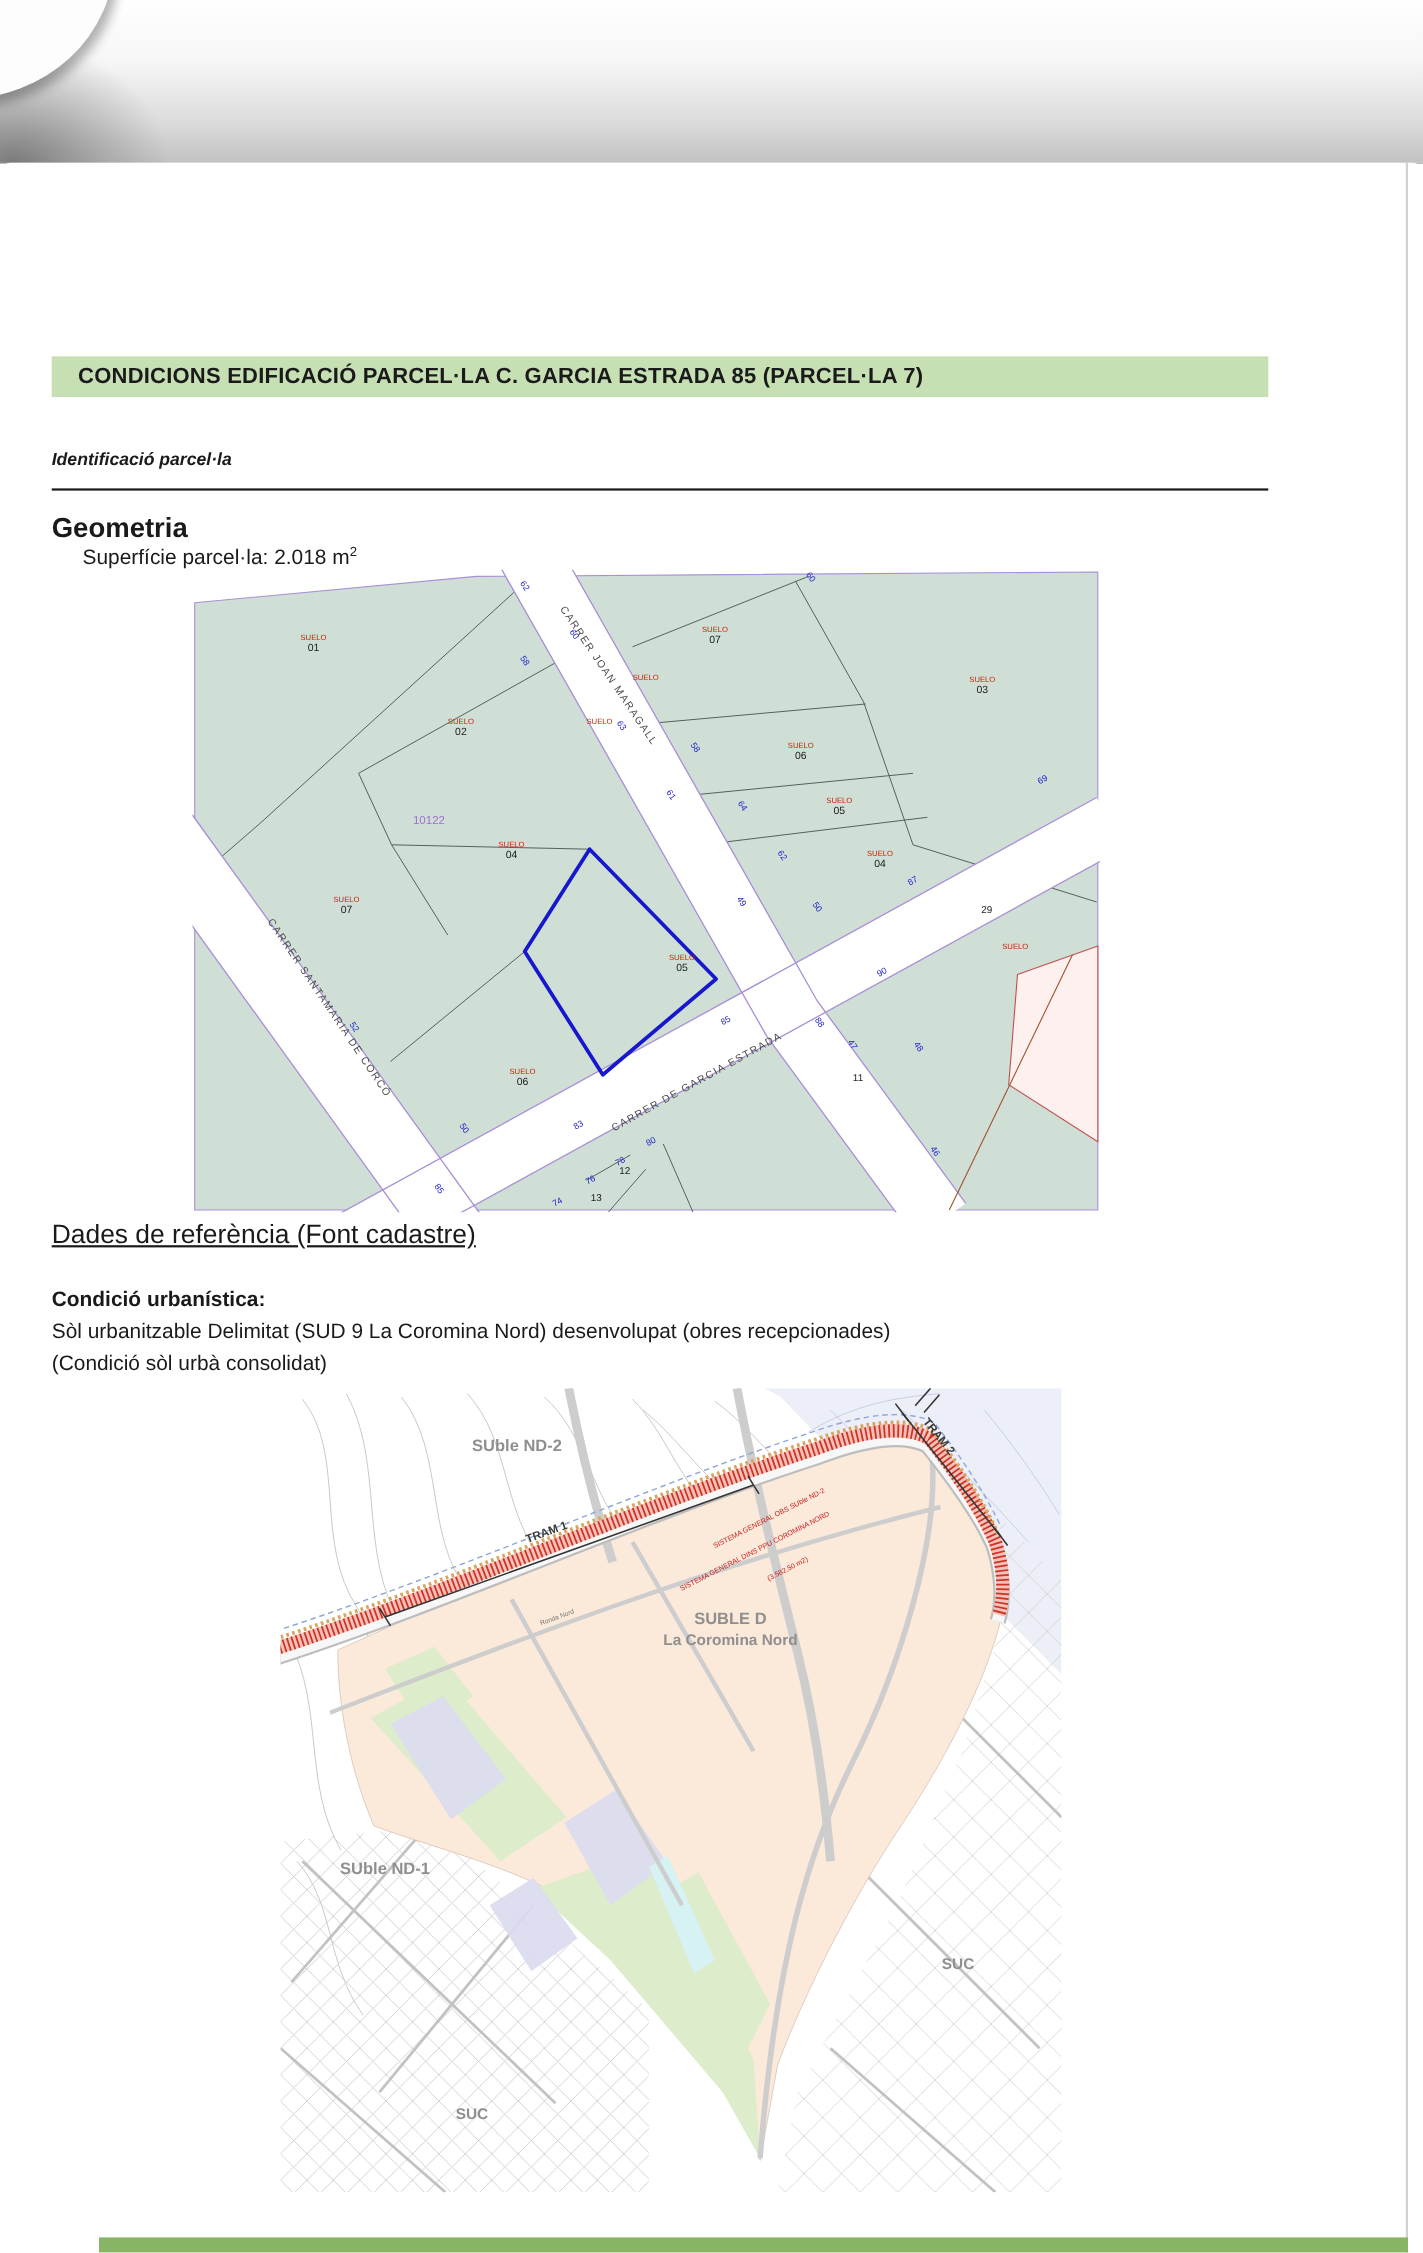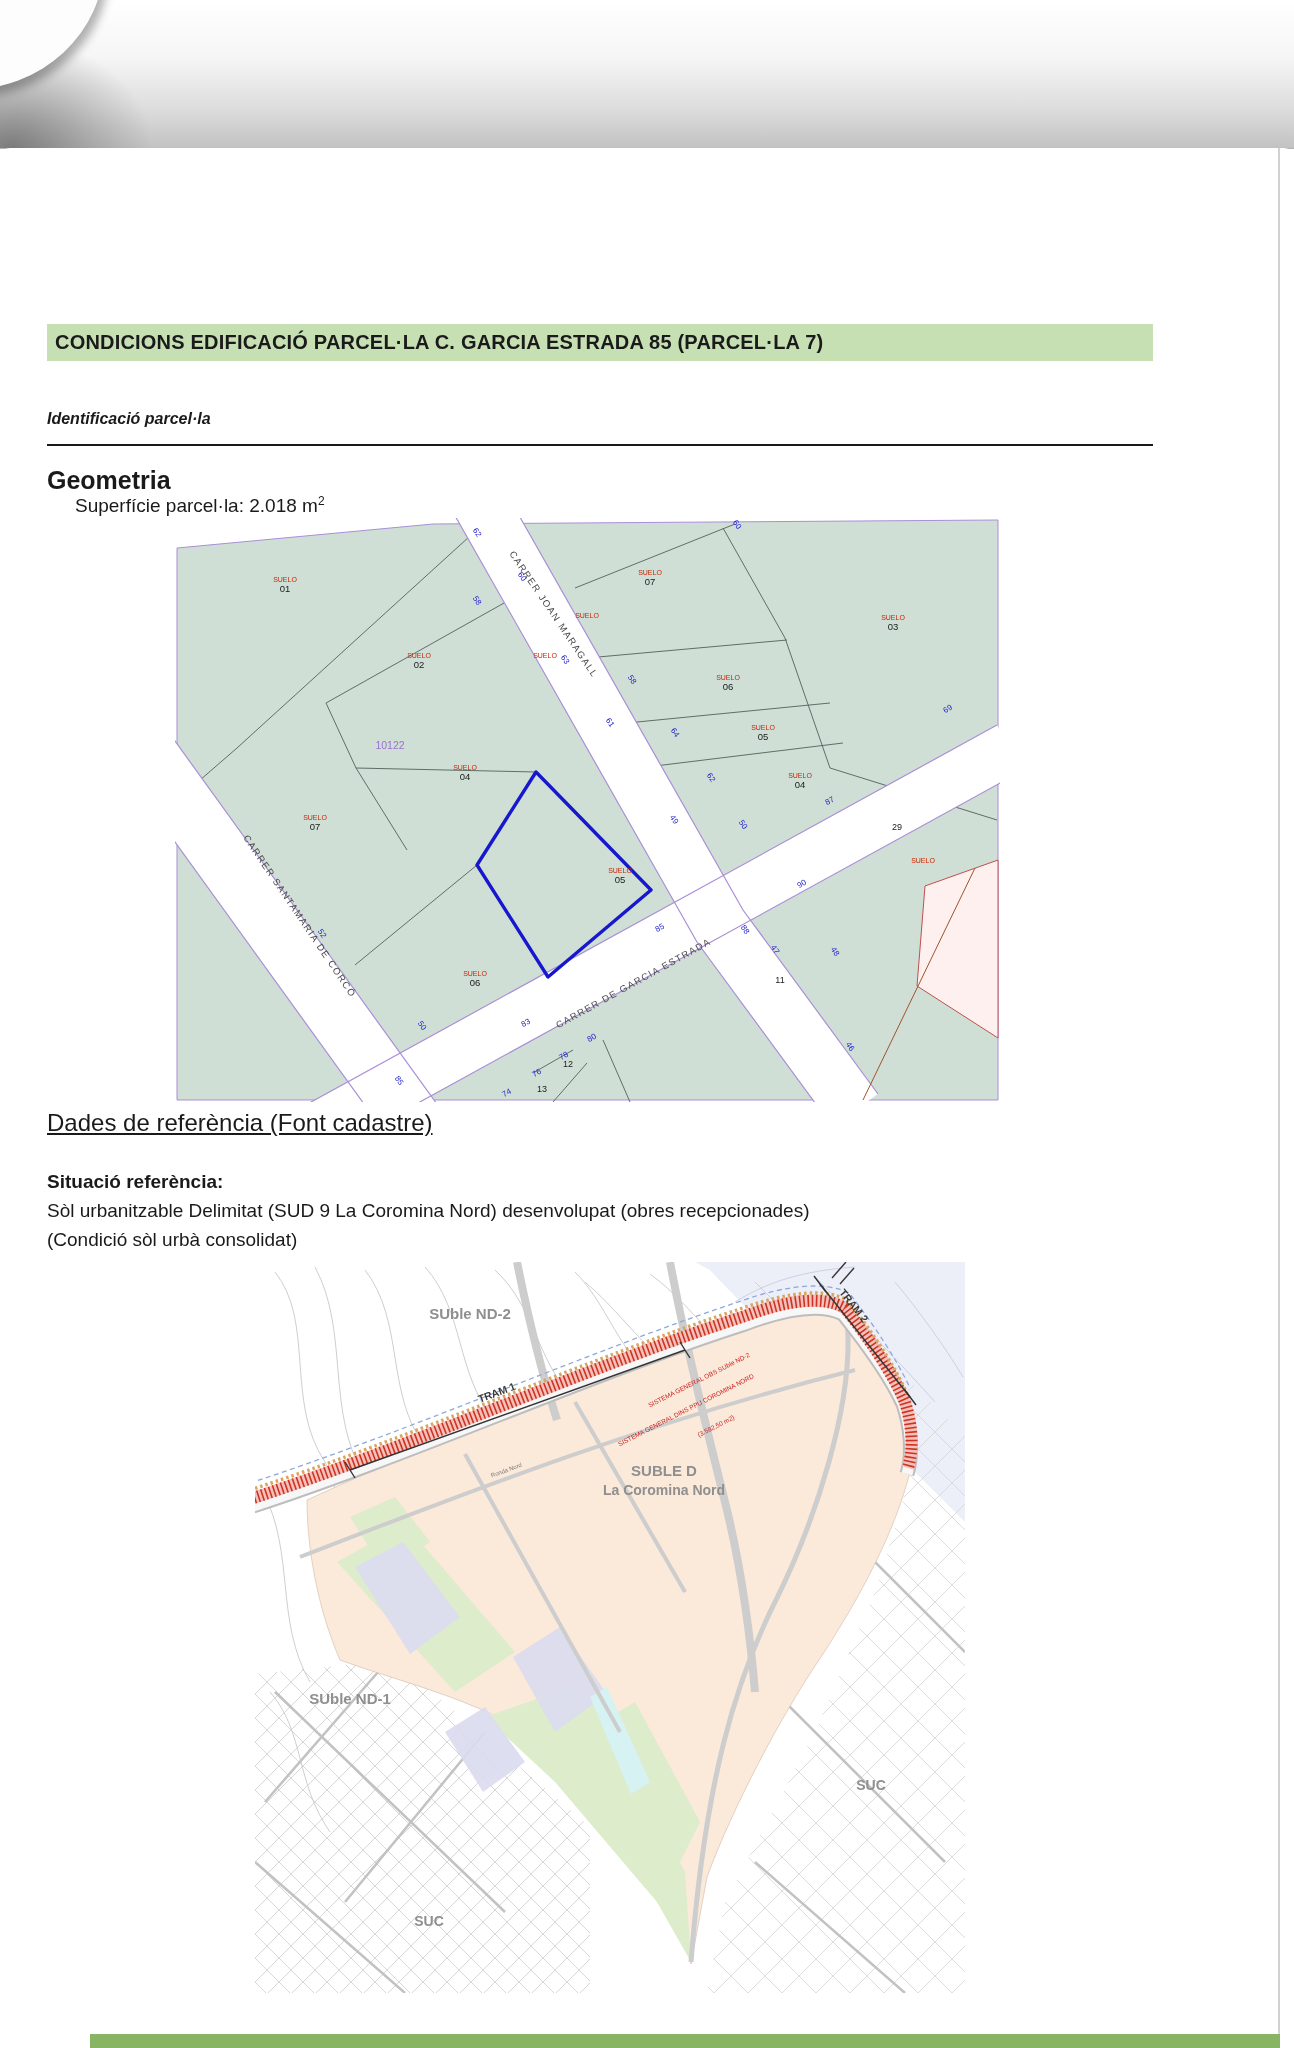--- a/index.html
+++ b/index.html
@@ -11,21 +11,21 @@
             border-bottom:1px solid #b3b3b3;}
   .curl-shadow{position:absolute;left:0;top:40px;width:150px;height:108px;
             background:radial-gradient(ellipse at 8% 100%,rgba(45,45,45,.48) 0%,rgba(90,90,90,.22) 46%,rgba(0,0,0,0) 72%);}
   .curl-white{position:absolute;left:-34px;top:-38px;width:138px;height:128px;background:#fdfdfd;
             border-radius:0 0 100% 0;box-shadow:5px 7px 10px rgba(0,0,0,.30);}
   .page-sheet{position:absolute;left:0;top:148px;width:1294px;height:1900px;background:#ffffff;
             border-radius:10px 10px 0 0;}
   .right-edge{position:absolute;left:1278px;top:148px;width:2px;height:1900px;background:#d2d2d2;}
   
   .title-bar{position:absolute;left:47px;top:324px;width:1106px;height:37px;background:#c6e0b4;
-             font-size:20px;font-weight:bold;line-height:37px;padding-left:8px;box-sizing:border-box;
+             font-size:20px;font-weight:bold;line-height:37px;padding-left:24px;box-sizing:border-box;
              letter-spacing:.2px;white-space:nowrap;}
   .h-ident{position:absolute;left:47px;top:410px;font-size:16px;font-weight:bold;font-style:italic;}
   .rule{position:absolute;left:47px;top:444px;width:1106px;height:0;border-top:2px solid #1a1a1a;}
   .h-geom{position:absolute;left:47px;top:466px;font-size:25px;font-weight:bold;}
   .surface{position:absolute;left:47px;top:494px;font-size:19px;margin-left:28px;}
   .surface sup{font-size:12px;}
   .map1{position:absolute;left:175px;top:518px;width:825px;height:584px;}
   .caption{position:absolute;left:47px;top:1109px;width:1106px;text-align:left;font-size:24px;text-decoration:underline;}
   .h-situ{position:absolute;left:47px;top:1171px;font-size:19px;font-weight:bold;}
   .situ1{position:absolute;left:47px;top:1200px;font-size:19px;white-space:nowrap;}
@@ -196,21 +196,21 @@
       <text class="hn" transform="translate(145,417) rotate(56)">52</text>
       <text class="hn" transform="translate(245,509) rotate(56)">50</text>
       <text class="hn" transform="translate(352,507) rotate(-29)">83</text>
       <text class="hn" transform="translate(222,564) rotate(56)">85</text>
       <text class="hn" transform="translate(363,557) rotate(-29)">76</text>
       <text class="hn" transform="translate(333,577) rotate(-29)">74</text>
     </g>
   </svg>
 
   <div class="caption">Dades de referència (Font cadastre)</div>
-  <div class="h-situ">Situació referència:</div>
+  <div class="h-situ">Condició urbanística:</div>
   <div class="situ1">Sòl urbanitzable Delimitat (SUD 9 La Coromina Nord) desenvolupat (obres recepcionades)</div>
   <div class="situ2">(Condició sòl urbà consolidat)</div>
 
   <svg class="map2" viewBox="0 0 710 731">
     <defs>
       <pattern id="g1" width="24" height="24" patternUnits="userSpaceOnUse">
         <path d="M0,24 L24,0 M0,0 L24,24" stroke="#cdcdcd" stroke-width="0.8" fill="none"></path>
       </pattern>
       <pattern id="g2" width="34" height="34" patternUnits="userSpaceOnUse">
         <path d="M0,34 L34,0 M0,0 L34,34" stroke="#d4d4d4" stroke-width="0.8" fill="none"></path>

